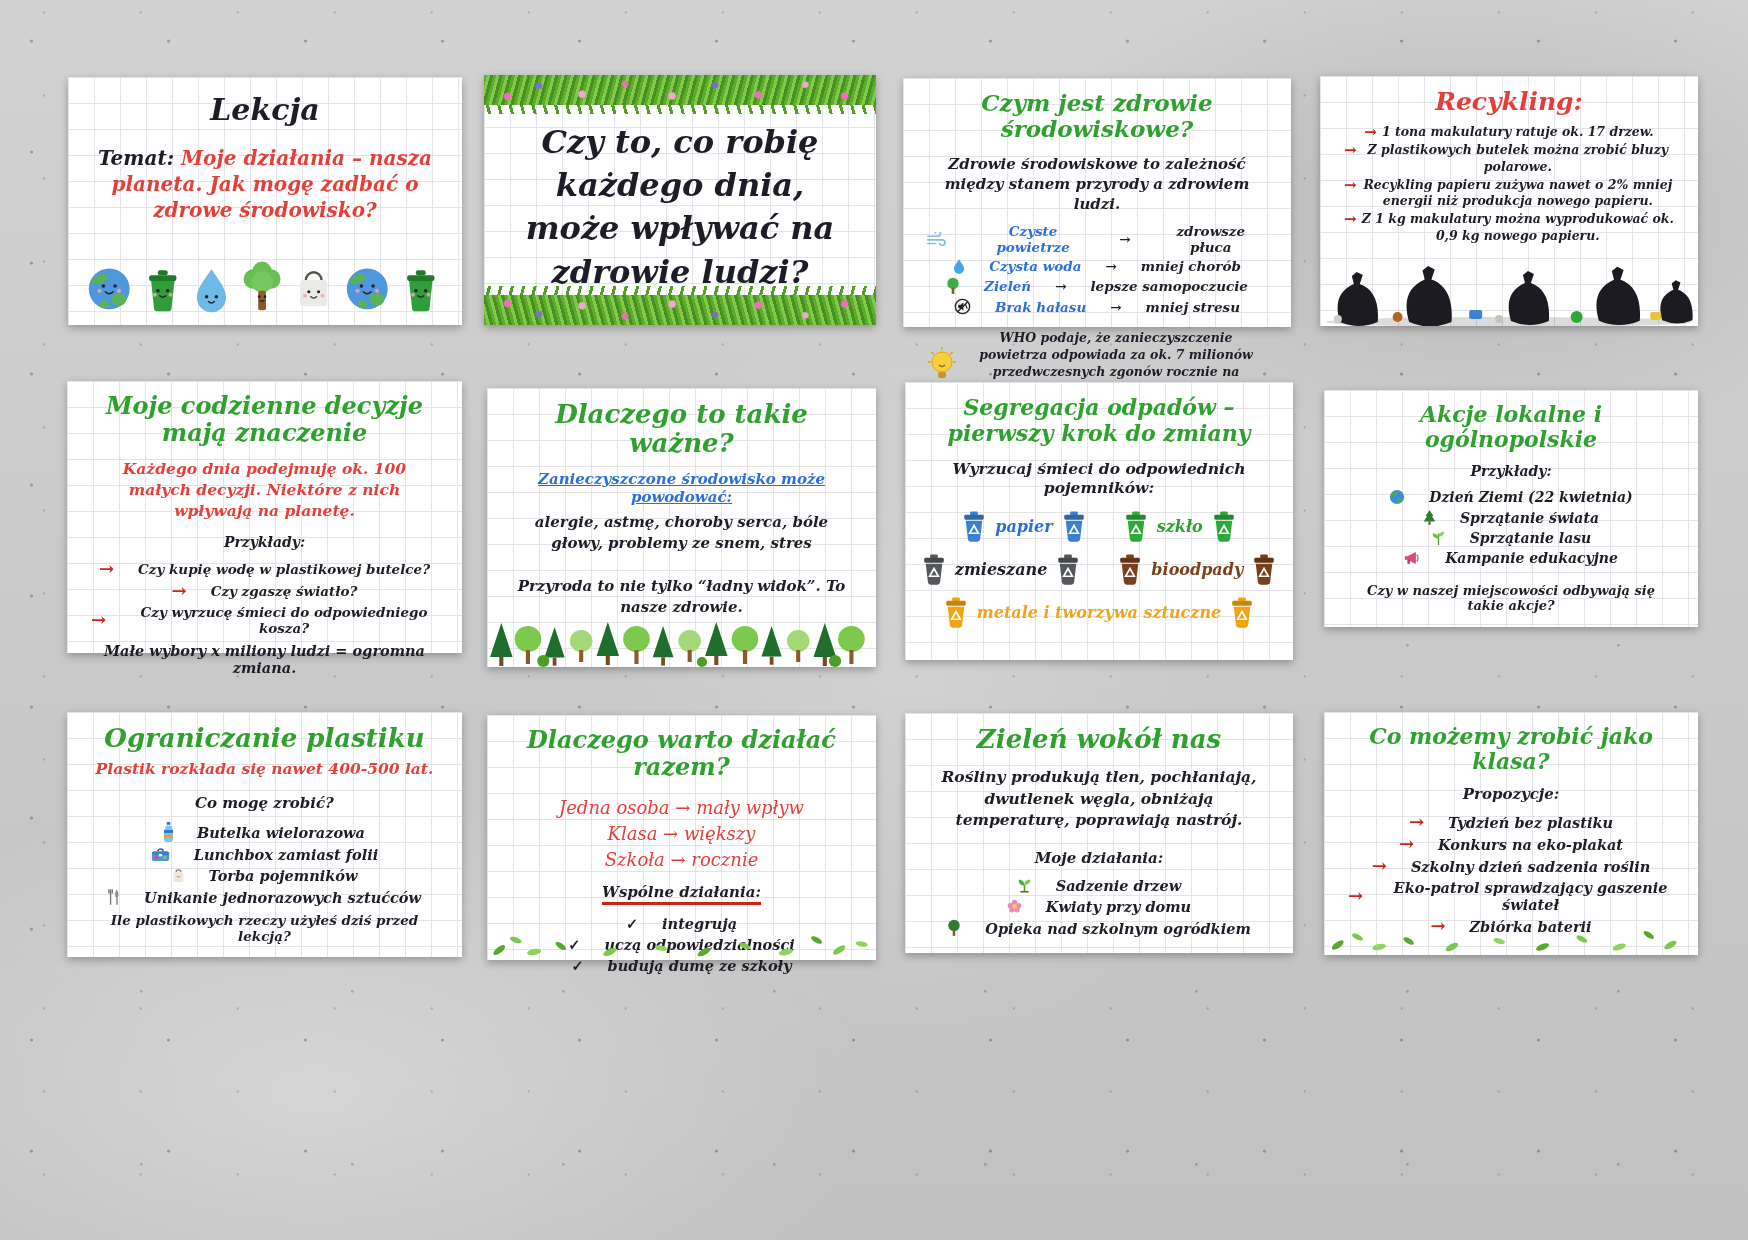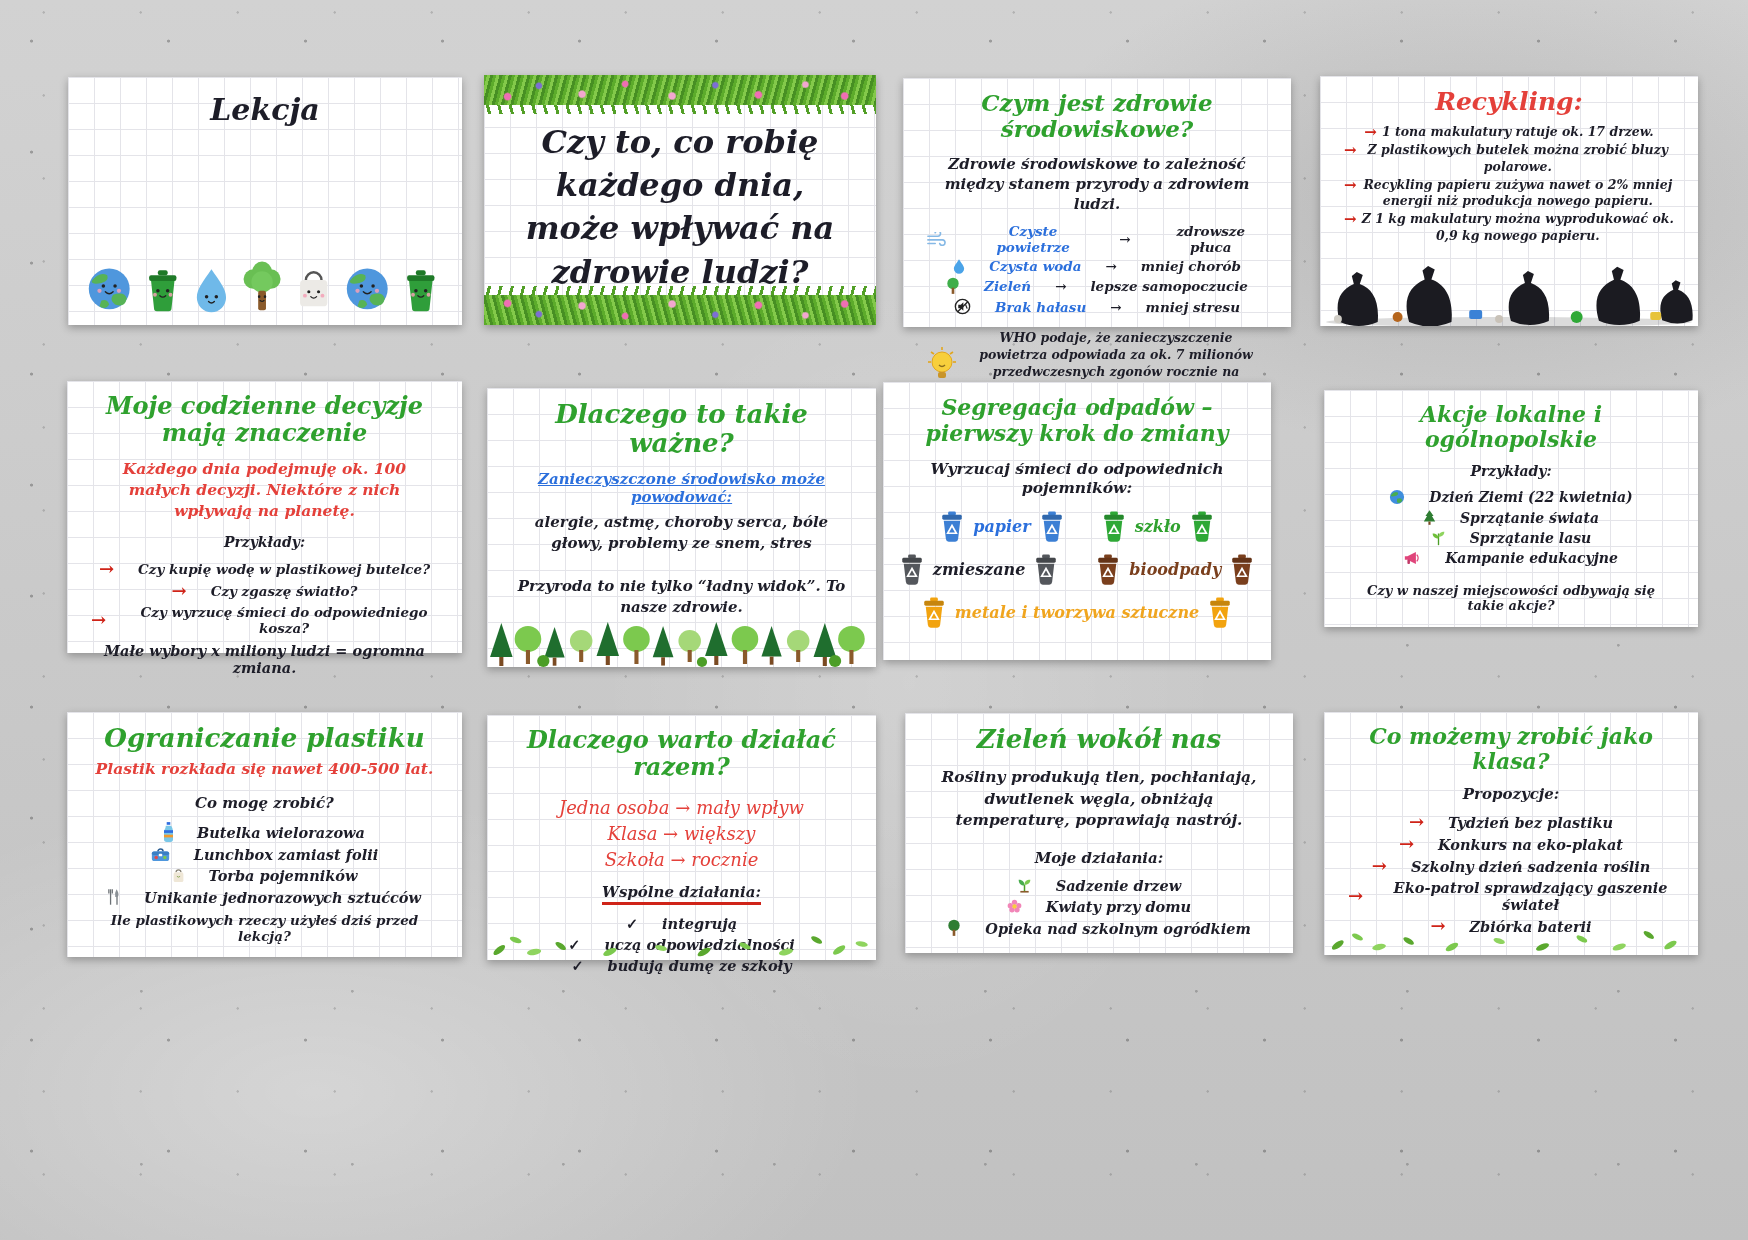--- a/index.html
+++ b/index.html
@@ -126,20 +126,22 @@
   .s12-lead{font-size:15px}
   .s12-li{font-size:14.5px}
 </style>
 </head>
 <body>
 
 <div class="board">
 
   <section class="card" style="left:68px;top:77px;width:394px;height:248px">
     <h1 class="t black lesson-title">Lekcja</h1>
+    <p class="topic"><span class="black">Temat:</span>
+      <span class="red">Moje działania – nasza planeta. Jak mogę zadbać o zdrowe środowisko?</span></p>
     <svg class="chars" width="370" height="64" viewBox="0 0 380 64">
       <defs>
         <g id="ch-earth">
           <circle r="21" fill="#4f97dd"></circle>
           <path d="M-18,-8 q8,-10 16,-6 q2,6 -6,8 q-10,2 -10,-2Z" fill="#57b356"></path>
           <path d="M4,6 q12,-4 14,4 q-2,10 -12,6 q-6,-4 -2,-10Z" fill="#57b356"></path>
           <path d="M-8,12 q6,-2 8,4 q-4,6 -10,2Z" fill="#57b356"></path>
           <circle cx="-6" cy="-3" r="1.8" fill="#222"></circle>
             <circle cx="6" cy="-3" r="1.8" fill="#222"></circle>
           <path d="M-4,3 q4,4 8,0" stroke="#222" stroke-width="1.4" fill="none" stroke-linecap="round"></path>
@@ -362,21 +364,21 @@
       <use href="#tr-p" transform="translate(278,15) scale(.9)"></use>
         <use href="#tr-r2" transform="translate(304,14)"></use>
       <use href="#tr-p" transform="translate(330,12)"></use>
         <use href="#tr-r" transform="translate(356,14)"></use>
       <circle cx="55" cy="50" r="6" fill="#4c9e27"></circle>
         <circle cx="210" cy="51" r="5" fill="#4c9e27"></circle>
         <circle cx="340" cy="50" r="6" fill="#4c9e27"></circle>
     </svg>
   </section>
 
-  <section class="card" style="left:883px;top:382px;width:388px;height:278px">
+  <section class="card" style="left:905px;top:382px;width:388px;height:278px">
     <h2 class="t green s7-title">Segregacja odpadów – pierwszy krok do zmiany</h2>
     <p class="black s7-lead">Wyrzucaj śmieci do odpowiednich pojemników:</p>
     <div class="bin-row">
       <span class="bin-pair">
         <span class="ic">
             <svg width="26" height="33" viewBox="0 0 26 34">
               <g fill="#3b7fd4">
                 <rect x="9" y="1.5" width="8" height="4" rx="1.5"></rect>
                 <rect x="3" y="5" width="20" height="5" rx="1.5"></rect>
                 <path d="M4.5,11 h17 l-2.2,19 a3,3 0 0 1 -3,2.6 h-6.6 a3,3 0 0 1 -3,-2.6Z"></path>

